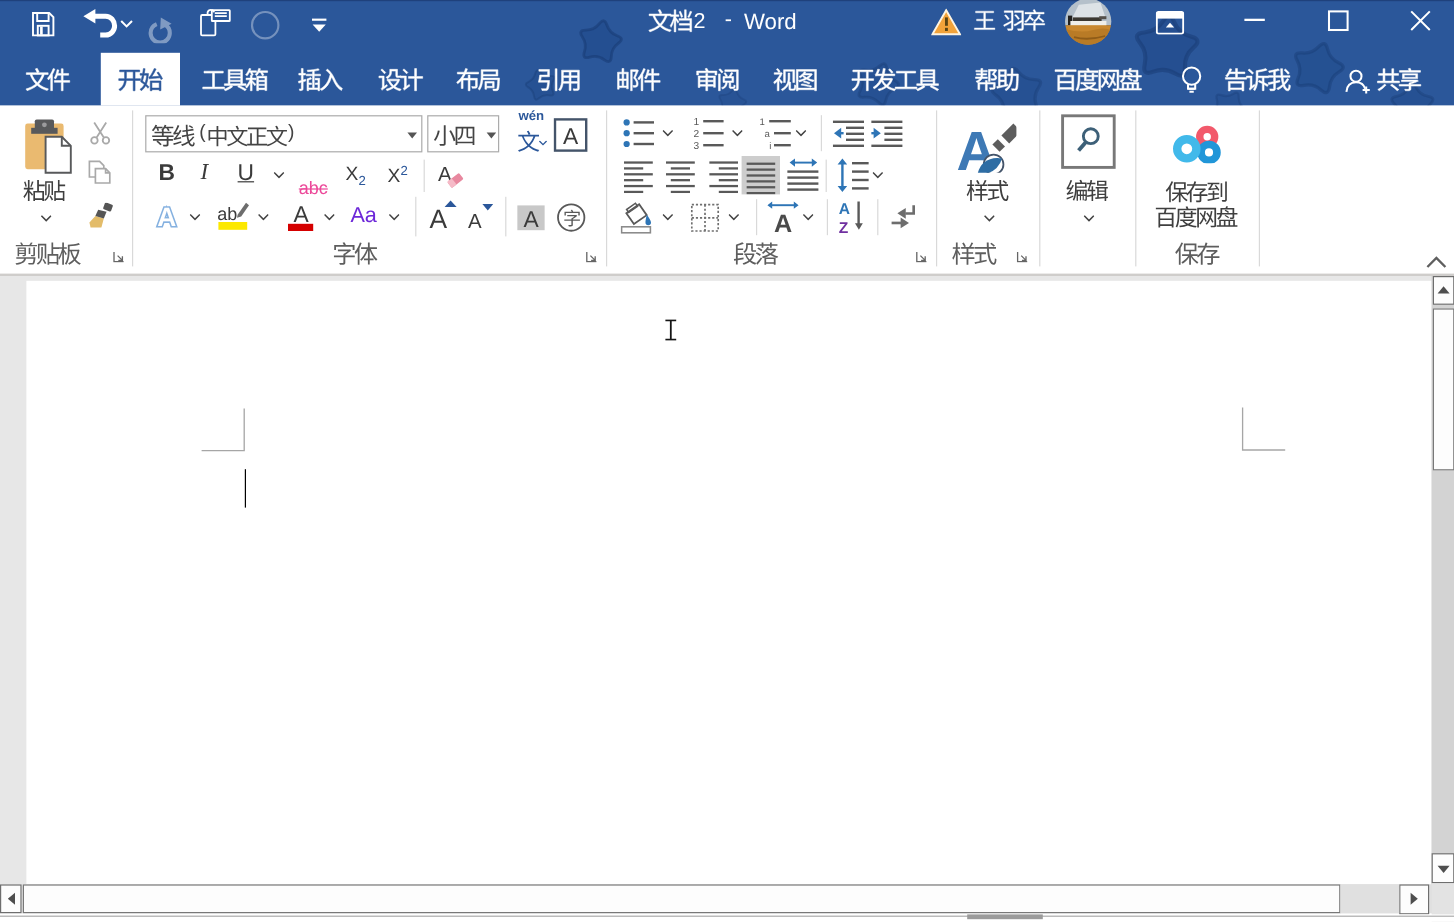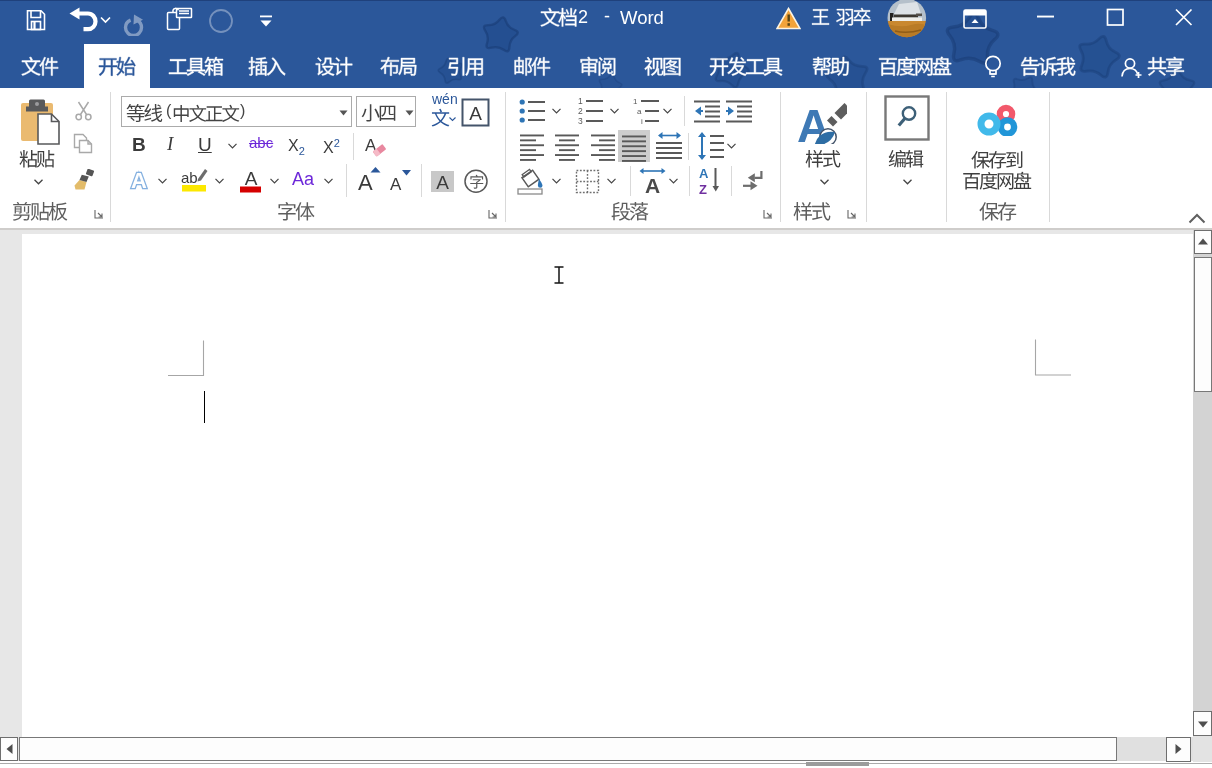--- a/index.html
+++ b/index.html
@@ -328,38 +328,38 @@
     <path d="M0.5 0.5 h8 L4.5 5.5 Z" fill="#555"></path>
   </svg>
 <div class="abs" style="left:356px;top:96px;width:60px;height:31px;border:1px solid #ababab;background:#fff"></div>
 <svg class="ct" style="left:362.0px;top:102.5px" width="34" height="22" fill="#444">
     <use href="#g5c0f" transform="translate(-1.0,17.0) scale(0.01904)"></use>
     <use href="#g56db" transform="translate(16.0,17.0) scale(0.01904)"></use>
   </svg>
 <svg class="abs" style="left:405px;top:110px" width="9" height="6" viewBox="0 0 9 6">
     <path d="M0.5 0.5 h8 L4.5 5.5 Z" fill="#555"></path>
   </svg>
-<div class="lat" style="left:432px;top:91px;color:#2b579a;font-size:14px;font-weight:normal">wén</div>
+<div class="lat" style="left:432px;top:91px;color:#2b579a;font-size:11px;font-weight:bold">wén</div>
 <svg class="ct" style="left:432.0px;top:108.0px" width="17" height="22" fill="#2b579a">
     <use href="#g6587" transform="translate(-1.0,17.0) scale(0.01904)"></use>
   </svg>
 <svg class="abs" style="left:449px;top:117px" width="7" height="5" viewBox="0 0 7 5">
     <path d="M0.5 0.5 L3.5 3.5 L6.5 0.5" stroke="#2b579a" fill="none" stroke-width="1.1"></path>
   </svg>
 <svg class="abs" style="left:461px;top:98px" width="29" height="29" viewBox="0 0 29 29">
 <rect x="1.5" y="1.5" width="26" height="26" stroke="#44546a" fill="none" stroke-width="2"></rect>
 <text x="14.5" y="22" text-anchor="middle" font-size="19" font-family="Liberation Sans" fill="#3a3a3a">A</text>
 </svg>
 <div class="lat" style="left:132px;top:134px;font-size:19px;font-weight:bold;color:#3b3b3b">B</div>
 <div class="lat" style="left:167px;top:133px;font-size:19px;font-style:italic;color:#3b3b3b;font-family:'Liberation Serif',serif">I</div>
 <div class="lat" style="left:198px;top:134px;font-size:19px;color:#3b3b3b;text-decoration:underline">U</div>
 <svg class="abs" style="left:228px;top:143px" width="9" height="6" viewBox="0 0 9 6">
     <path d="M0.5 0.8 L4.5 4.8 L8.5 0.8" stroke="#444" fill="none" stroke-width="1.2"></path>
   </svg>
-<div class="lat" style="left:249px;top:134px;font-size:15px;color:#6d28d9;text-decoration:line-through">abc</div>
+<div class="lat" style="left:249px;top:149px;font-size:15px;color:#ec4899;text-decoration:line-through">abc</div>
 <div class="lat" style="left:288px;top:137px;font-size:16px;color:#3b3b3b">X<span style="font-size:11px;color:#2b579a;vertical-align:-4px">2</span></div>
 <div class="lat" style="left:323px;top:137px;font-size:16px;color:#3b3b3b">X<span style="font-size:11px;color:#2b579a;vertical-align:6px">2</span></div>
 <div class="vsep" style="left:353px;top:133px;height:27px"></div>
 <svg class="abs" style="left:364px;top:134px" width="25" height="24" viewBox="0 0 25 24">
 <text x="1" y="17" font-size="17" font-family="Liberation Sans" fill="#3b3b3b">A</text>
 <g transform="rotate(-38 16 15)">
       <rect x="8.5" y="12.5" width="12.5" height="6.5" rx="1.2" fill="#e8889f"></rect>
       <rect x="8.5" y="12.5" width="5" height="6.5" rx="1.2" fill="#f5bac7"></rect>
     </g>
 </svg>

